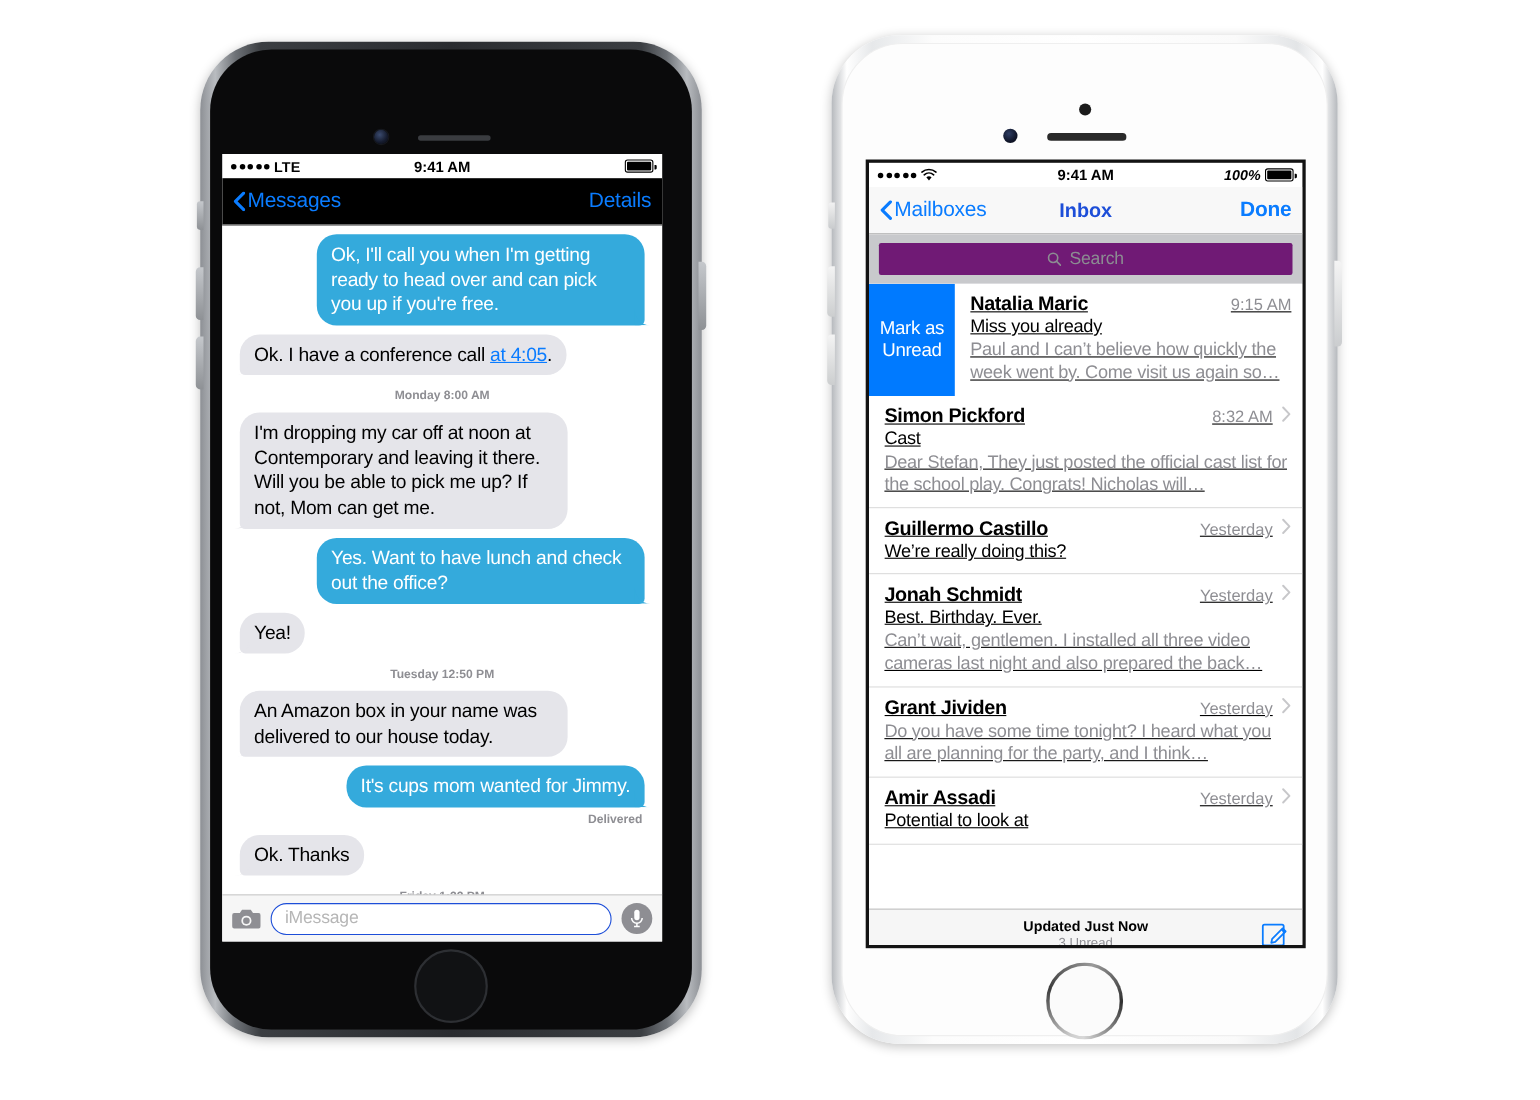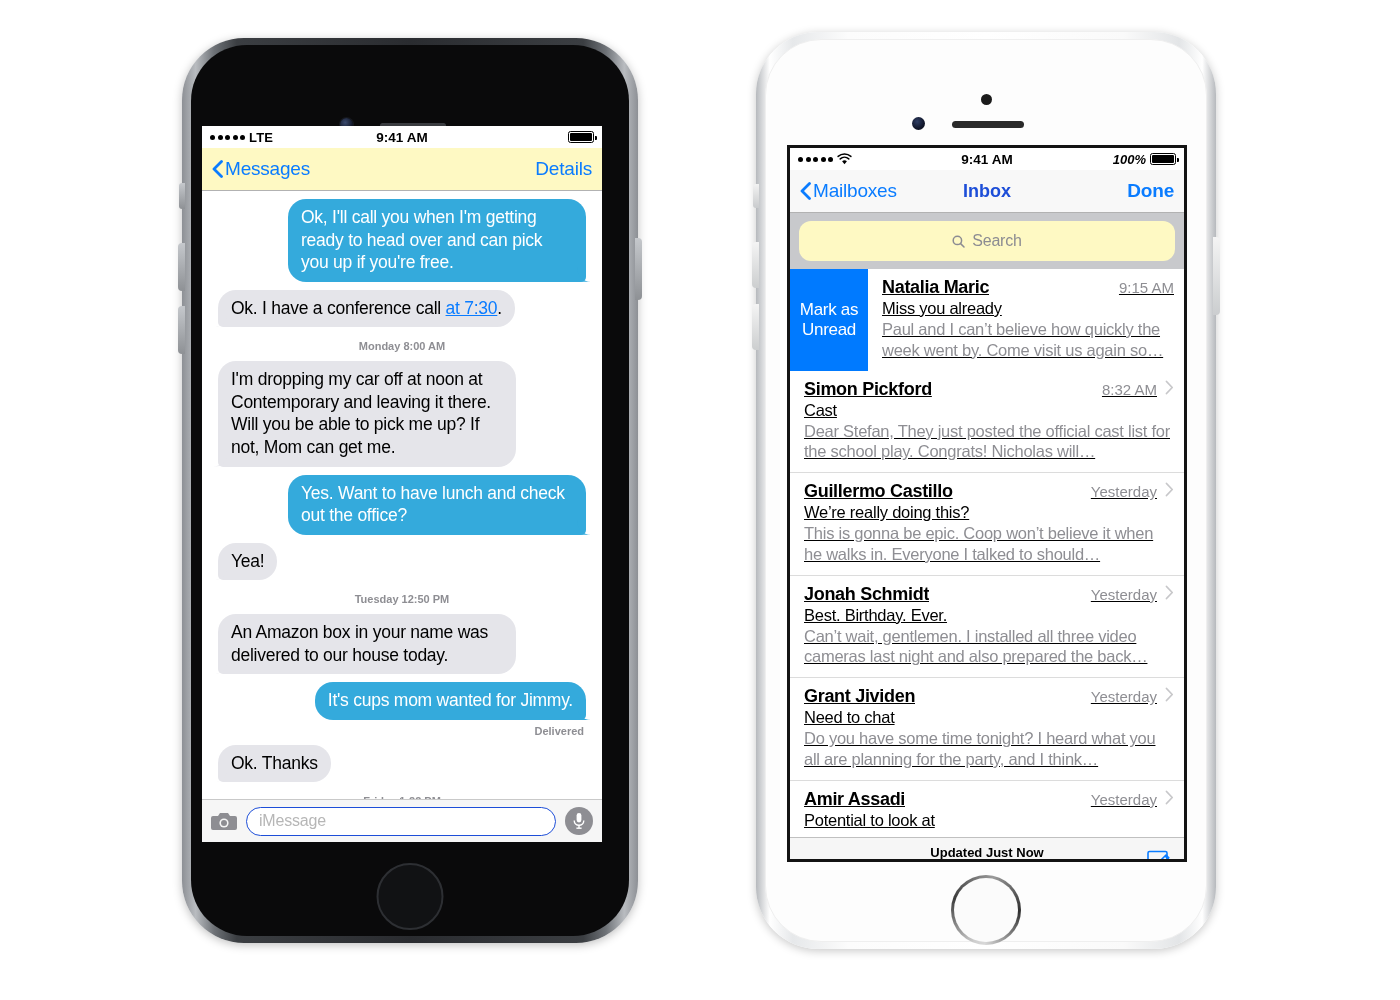--- a/index.html
+++ b/index.html
@@ -23,21 +23,21 @@
                                 #3b3e42 12%, #2a2c30 50%, #3b3e42 88%,
                                 #6e7277 93%, #b9bcc0 97%, #8d9095 100%);
     box-shadow: 0 2px 10px rgba(0,0,0,.25);
   }
   #phone-black .face {
     position: absolute; left: 9px; top: 7px; right: 9px; bottom: 7px;
     border-radius: 56px;
     background: #0a0a0b;
   }
   #phone-black .screen {
-    position: absolute; left: 20px; top: 88px; width: 400px; height: 716px;
+    position: absolute; left: 20px; top: 102px; width: 400px; height: 716px;
     background: #fff; overflow: hidden;
   }
   #phone-black .cam {
     position: absolute; left: 158px; top: 80px; width: 13px; height: 13px;
     border-radius: 50%;
     background: radial-gradient(circle at 40% 35%, #3a4a6e 0%, #141a2c 60%, #0b0d14 100%);
     box-shadow: 0 0 0 1px #16181d;
   }
   #phone-black .speaker {
     position: absolute; left: 198px; top: 85px; width: 66px; height: 5px;
@@ -144,21 +144,21 @@
   .sb-right { margin-left: auto; display: flex; align-items: center; gap: 4px; z-index:2;font-style:italic;}
   .sb-pct { font-size: 13px; font-weight: bold; }
   .battery { width: 26px; height: 12px; border: 1.5px solid #000; border-radius: 2.5px;
              position: relative; padding: 1px; }
   .battery::after { content:""; position:absolute; right:-4px; top:3.5px;
                     width:2.5px; height:4px; background:#000; border-radius:0 1px 1px 0; }
   .battery i { display:block; width:100%; height:100%; background:#000; border-radius:1px; }
 
   
   .msg-nav {
-    height: 43px; background: #fef9c3;
+    height: 43px; background: #000000;
     border-bottom: 1px solid #b2b2b2;
     display: flex; align-items: center; padding: 0 10px;
     position: relative;
     justify-content: space-between;
   }
   .msg-back { display: flex; align-items: center; gap: 2px; cursor: pointer; }
   .chev-left { width: 11px; height: 18px; flex: none; }
   .msg-back-label { color: #0a7cff; font-size: 19px; letter-spacing: -.2px; }
   .msg-details { margin-left: auto; color: #0a7cff; font-size: 19px; letter-spacing: -.2px; cursor: pointer; }
 
@@ -211,21 +211,21 @@
   .mail-title {
     position: absolute; left: 0; right: 0; text-align: center;
     font-size: 18px; font-weight: bold; color: #1d4ed8; pointer-events: none;
   }
   .mail-back { display:flex; align-items:center; gap:2px; cursor:pointer; }
   .mail-back-label { color: #0a7cff; font-size: 19px; letter-spacing: -.2px; }
   .mail-done { margin-left:auto; color:#0a7cff; font-size:19px; font-weight:bold;
                letter-spacing:-.2px; cursor:pointer; z-index:2; }
 
   .search-wrap { background: #c8c9cc; padding: 8px 9px; }
-  .search-box { height: 40px; background: #fef9c3; border-radius: 12px;
+  .search-box { height: 29px; background: #701a75; border-radius: 2px;
                 display:flex; align-items:center; justify-content:center; gap:7px; }
   .search-ph { font-size: 16px; color: #8c8c92; letter-spacing: -.2px; }
 
   .mail-list { height: 568px; overflow: hidden; background: #fff; }
   .mail-row { display: flex; background: #fff; }
   .swipe-action {
     width: 78px; flex: none; background: #007aff; color: #fff;
     display: flex; align-items: center; justify-content: center; text-align: center;
     font-size: 17px; line-height: 1.18; letter-spacing: -.3px; cursor: pointer;
   }
@@ -298,21 +298,21 @@
           <span class="msg-back-label">Messages</span>
         </div>
         <div class="msg-details">Details</div>
       </div>
 
       <div class="msg-thread" id="thread-black">
           <div class="bubble-row out">
             <div class="bubble out">Ok, I'll call you when I'm getting ready to head over and can pick you up if you're free.</div>
           </div>
           <div class="bubble-row in">
-            <div class="bubble in">Ok. I have a conference call <span class="link">at 7:30</span>.</div>
+            <div class="bubble in">Ok. I have a conference call <span class="link">at 4:05</span>.</div>
           </div>
           <div class="msg-daystamp">Monday 8:00 AM</div>
           <div class="bubble-row in">
             <div class="bubble in">I'm dropping my car off at noon at Contemporary and leaving it there. Will you be able to pick me up? If not, Mom can get me.</div>
           </div>
           <div class="bubble-row out">
             <div class="bubble out">Yes. Want to have lunch and check out the office?</div>
           </div>
           <div class="bubble-row in">
             <div class="bubble in">Yea!</div>
@@ -441,21 +441,20 @@
           <div class="mail-row">
             <div class="mail-cell">
               <div class="mc-top">
                 <div class="mc-sender">Guillermo Castillo</div>
                 <div class="mc-time">Yesterday</div>
                 <svg class="chev-right" viewBox="0 0 9 15">
                   <polyline points="1.5,1.5 7.2,7.5 1.5,13.5" fill="none" stroke="#9b9b9f" stroke-width="1.8" stroke-linecap="round" stroke-linejoin="round"></polyline>
                 </svg>
               </div>
               <div class="mc-subject">We’re really doing this?</div>
-              <div class="mc-preview">This is gonna be epic. Coop won’t believe it when he walks in. Everyone I talked to should…</div>
             </div>
           </div>
           <div class="mail-row">
             <div class="mail-cell">
               <div class="mc-top">
                 <div class="mc-sender">Jonah Schmidt</div>
                 <div class="mc-time">Yesterday</div>
                 <svg class="chev-right" viewBox="0 0 9 15">
                   <polyline points="1.5,1.5 7.2,7.5 1.5,13.5" fill="none" stroke="#9b9b9f" stroke-width="1.8" stroke-linecap="round" stroke-linejoin="round"></polyline>
                 </svg>
@@ -466,21 +465,20 @@
           </div>
           <div class="mail-row">
             <div class="mail-cell">
               <div class="mc-top">
                 <div class="mc-sender">Grant Jividen</div>
                 <div class="mc-time">Yesterday</div>
                 <svg class="chev-right" viewBox="0 0 9 15">
                   <polyline points="1.5,1.5 7.2,7.5 1.5,13.5" fill="none" stroke="#9b9b9f" stroke-width="1.8" stroke-linecap="round" stroke-linejoin="round"></polyline>
                 </svg>
               </div>
-              <div class="mc-subject">Need to chat</div>
               <div class="mc-preview">Do you have some time tonight? I heard what you all are planning for the party, and I think…</div>
             </div>
           </div>
           <div class="mail-row">
             <div class="mail-cell">
               <div class="mc-top">
                 <div class="mc-sender">Amir Assadi</div>
                 <div class="mc-time">Yesterday</div>
                 <svg class="chev-right" viewBox="0 0 9 15">
                   <polyline points="1.5,1.5 7.2,7.5 1.5,13.5" fill="none" stroke="#9b9b9f" stroke-width="1.8" stroke-linecap="round" stroke-linejoin="round"></polyline>

